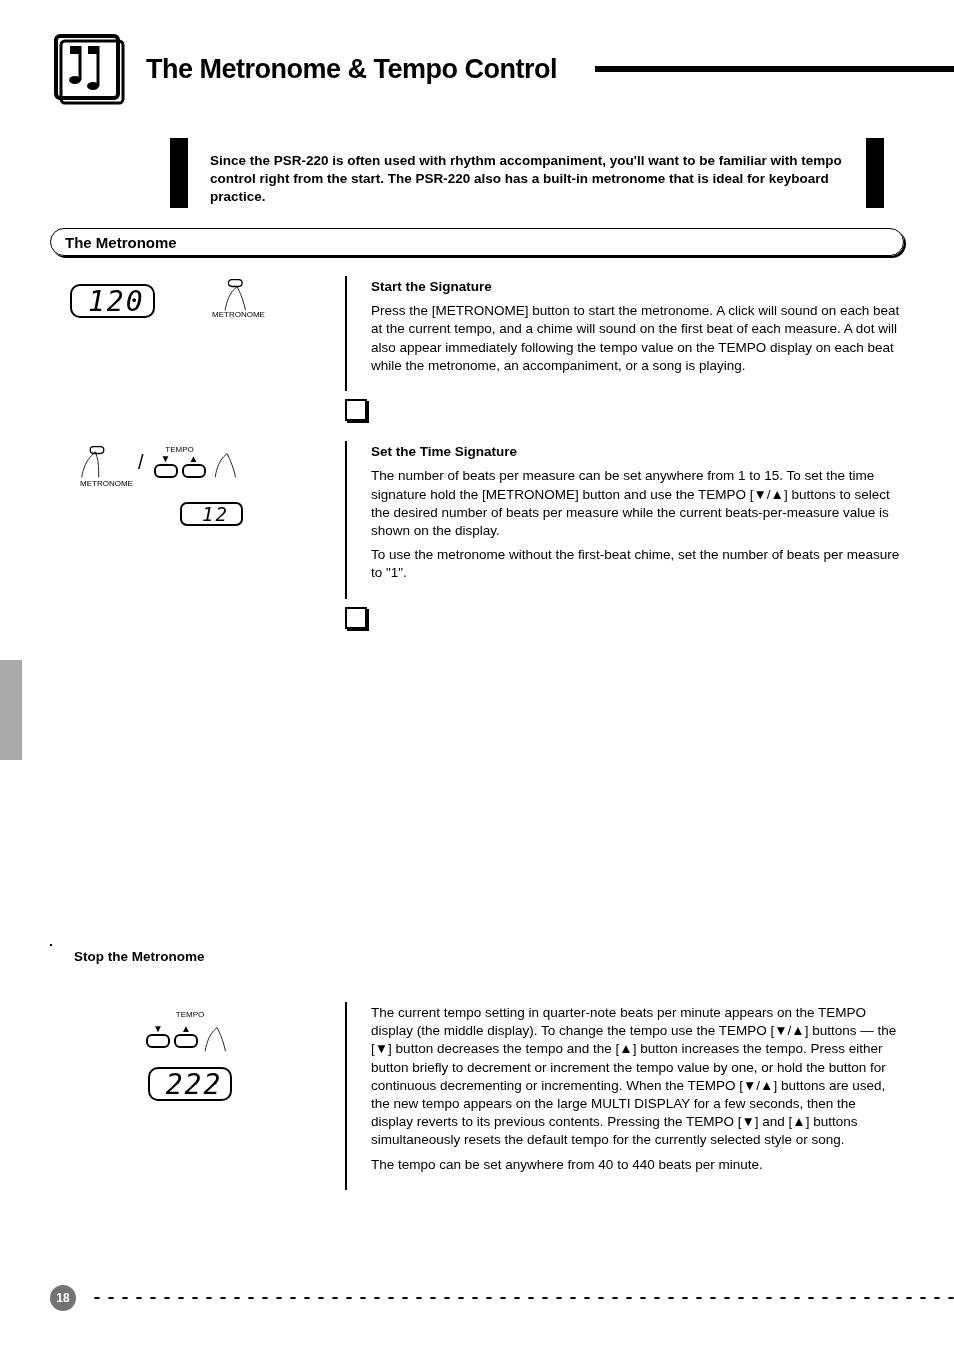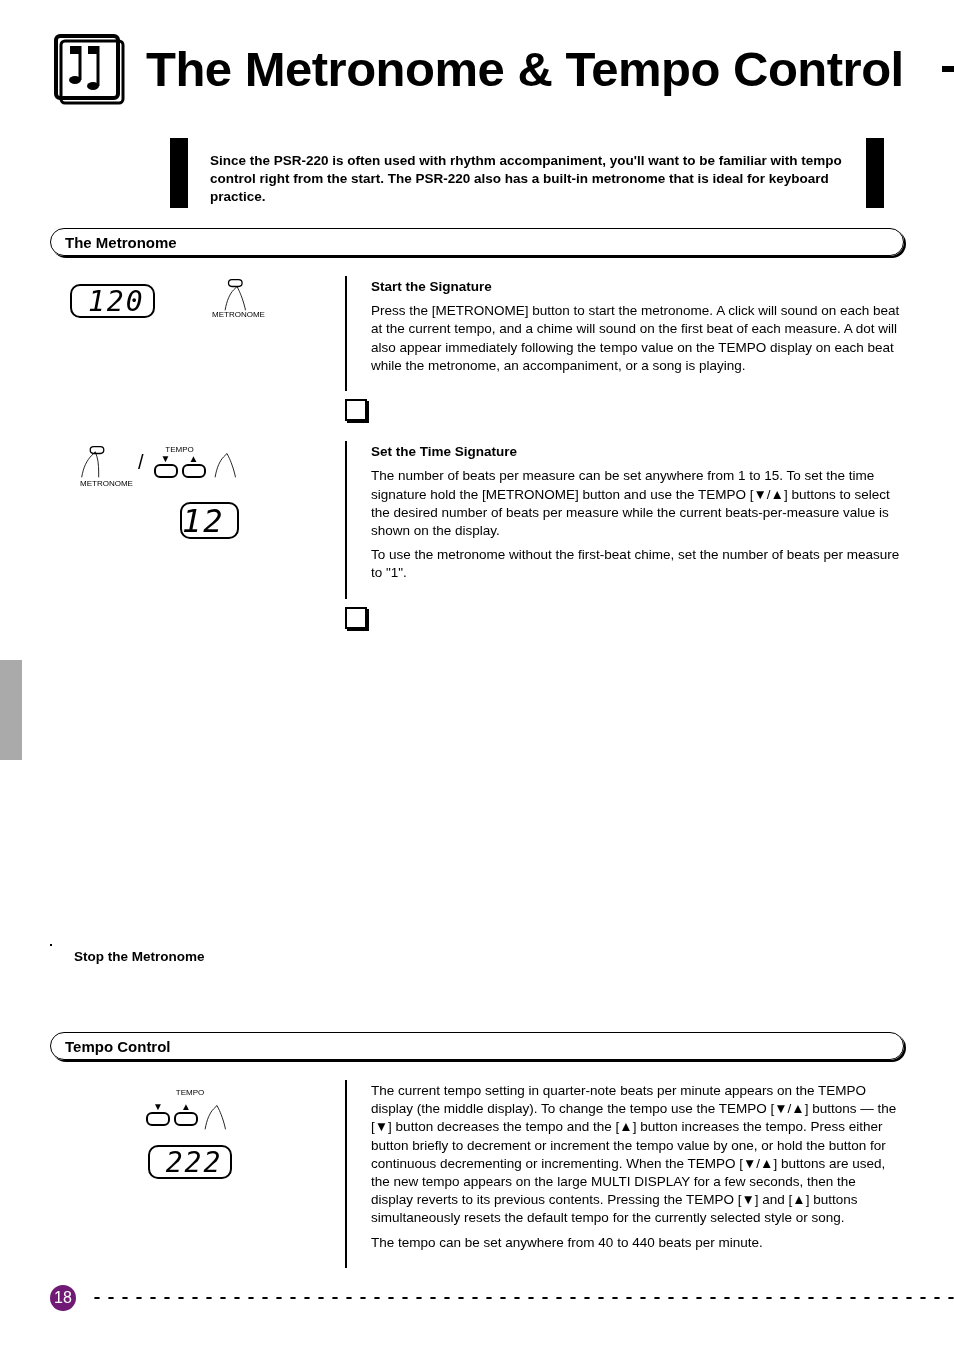--- a/index.html
+++ b/index.html
@@ -20,21 +20,21 @@
     display: flex;
     align-items: center;
     gap: 18px;
   }
   .musicnote-icon {
     width: 78px;
     height: 78px;
     flex: 0 0 auto;
   }
   .page-title {
-    font-size: 49px;
+    font-size: 27px;
     font-weight: 700;
     letter-spacing: -0.5px;
     font-stretch: condensed;
   }
   .title-line {
     flex: 1 1 auto;
     height: 6px;
     background: #000;
     margin-left: 20px;
     margin-right: -50px; 
@@ -112,21 +112,21 @@
     display: inline-block;
     border: 2px solid #000;
     border-radius: 10px;
     padding: 2px 8px 0 16px;
     font-family: "DSEG7", "Segment7", monospace;
     font-size: 28px;
     letter-spacing: 2px;
     line-height: 1;
     font-style: italic;
   }
-  .lcd-small { font-size: 32px; padding: 1px 12px 0 0; }
+  .lcd-small { font-size: 19px; padding: 1px 12px 0 20px; border-radius: 7px; }
   .btn-row { display: flex; align-items: center; gap: 4px; }
   .tri { font-size: 10px; line-height: 1; }
   .roundbtn {
     width: 24px; height: 14px;
     border: 2px solid #000;
     border-radius: 6px;
   }
   .finger {
     width: 34px; height: 34px;
   }
@@ -135,25 +135,25 @@
   .footer {
     position: absolute;
     bottom: 40px;
     left: 50px;
     right: 0;
     display: flex;
     align-items: center;
   }
   .pagenum {
     width: 26px; height: 26px;
-    background: #701a75;
+    background: #737373;
     color: #fff;
     border-radius: 50%;
-    font-size: 16px;
-    font-weight: 400;
+    font-size: 12px;
+    font-weight: 700;
     display: flex;
     align-items: center;
     justify-content: center;
   }
   .dots {
     flex: 1;
     height: 4px;
     margin-left: 14px;
     background-image: radial-gradient(#000 30%, transparent 32%);
     background-size: 14px 4px;
@@ -267,21 +267,20 @@
   <div class="nav-square"></div>
 
   <div class="step-block" style="min-height:60px;flex-direction:column;">
     <div class="left-col"></div>
     <div class="divider"></div>
     <div class="right-col">
       <p class="step-label">Stop the Metronome</p>
     </div>
   </div>
 
-  <div class="section-pill second">Tempo Control</div>
 
   <div class="step-block">
     <div class="left-col">
       <div style="position:relative; padding:8px 0 8px 80px;">
         <div style="display:flex; flex-direction:column; align-items:center; width:120px;">
           <div class="label-tiny">TEMPO</div>
           <div class="btn-row">
             <div style="display:flex;flex-direction:column;align-items:center;">
                 <div class="tri">▼</div>
                 <div class="roundbtn"></div>

